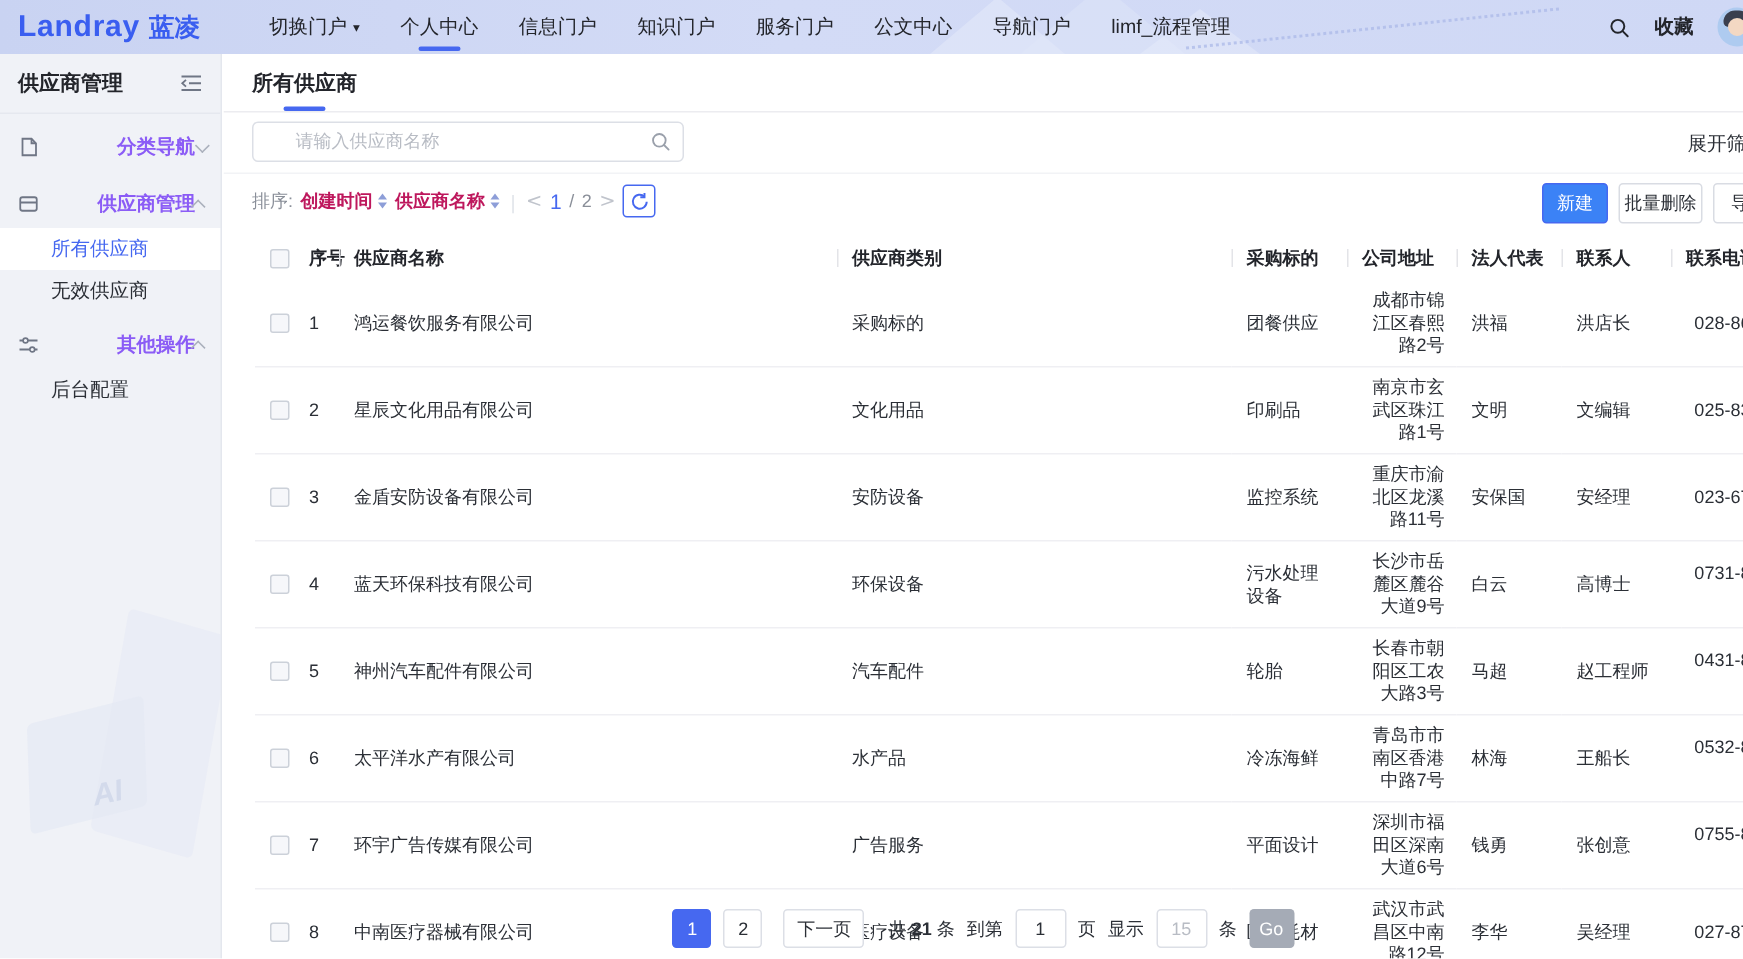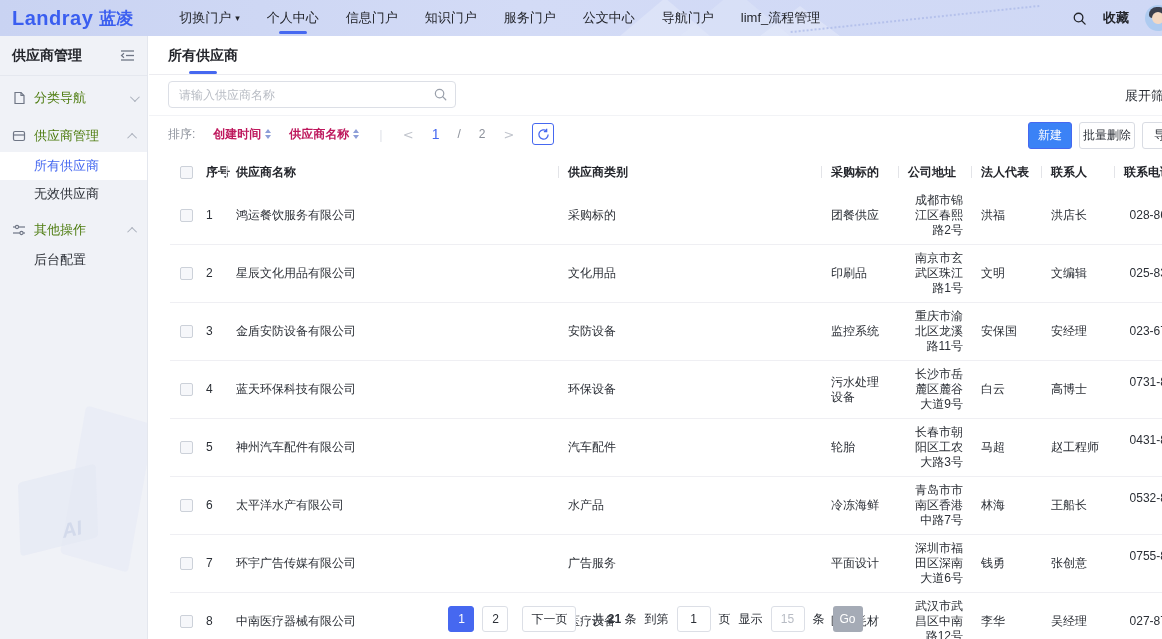--- a/index.html
+++ b/index.html
@@ -30,45 +30,45 @@
   .avatar::after { content:""; position:absolute; left:7px; top:7px; width:12px; height:12px; border-radius:50%; background:#f3d8c3; }
 
   
   .sidebar { position:absolute; left:0; top:36px; width:148px; height:603px; background:#f0f2f7;
     border-right:1px solid #e4e7ee; z-index:20; overflow:hidden; }
   .sidebar-head { height:40px; display:flex; align-items:center; justify-content:space-between; padding:0 12px; border-bottom:1px solid #e5e8ef; }
   .sidebar-title { font-size:14px; font-weight:bold; color:#23252b; }
   .fold-icon { display:block; }
   .side-group { height:32px; display:flex; align-items:center; padding:0 10px 0 12px; cursor:pointer; margin-top:6px; }
   .side-group .gicon { width:14px; height:14px; margin-right:8px; flex:none; }
-  .side-group .glabel { font-size:13px; font-weight:normal; color:#4d7c0f; flex:1; white-space:nowrap; }
+  .side-group .glabel { font-size:13px; font-weight:bold; color:#8b5cf6; flex:1; white-space:nowrap;text-align:right; }
   .chev { width:7px; height:7px; border-right:1.5px solid #aab0bc; border-bottom:1.5px solid #aab0bc; flex:none; }
   .chev.down { transform:rotate(45deg) translateY(-2px); }
   .chev.up { transform:rotate(-135deg) translateY(-2px); }
   .side-child { height:28px; display:flex; align-items:center; padding-left:34px; font-size:13px; color:#2b2f36; cursor:pointer; white-space:nowrap; }
   .side-child.active { background:#ffffff; color:#4668f0; }
   .side-watermark { position:absolute; left:0; top:390px; width:148px; height:210px; pointer-events:none; }
   .wm-sq1 { position:absolute; left:18px; top:48px; width:80px; height:72px; background:#e2e7f3; opacity:.6; transform:rotate(-14deg) skewX(-12deg); border-radius:4px; }
   .wm-sq2 { position:absolute; left:72px; top:-12px; width:70px; height:150px; background:#e6eaf5; opacity:.6; transform:rotate(10deg) skewY(6deg); border-radius:4px; }
   .wm-ai { position:absolute; left:62px; top:92px; font-size:20px; font-weight:bold; font-style:italic; color:#d3daeb; transform:rotate(-12deg); }
 
   
   .main { position:absolute; left:149px; top:36px; width:1013px; height:603px; background:#fff; overflow:hidden; }
   .tab-bar { position:absolute; left:0; top:0; width:100%; height:39px; border-bottom:1px solid #ececf0; }
   .tab { position:absolute; left:19px; top:11px; font-size:14px; font-weight:bold; color:#23252b; }
   .tab::after { content:""; position:absolute; left:50%; transform:translateX(-50%); bottom:-9px; width:28px; height:3px; border-radius:2px; background:#4668f0; }
 
   .search-wrap { position:absolute; left:19px; top:45px; width:288px; height:27px; }
-  .search-input { width:100%; height:100%; border:1px solid #dcdfe6; border-radius:4px; padding:0 28px 0 10px; font-size:12px; color:#2b2f36; outline:none; font-family:Liberation Sans, sans-serif; background:#fff; }
+  .search-input { width:100%; height:100%; border:1px solid #dcdfe6; border-radius:4px; padding:0 28px 0 28px; font-size:12px; color:#2b2f36; outline:none; font-family:Liberation Mono, monospace; background:#fff; }
   .search-input::placeholder { color:#b8bcc4; }
   .search-wrap .in-icon { position:absolute; right:8px; top:6px; }
   .filter-toggle { position:absolute; left:976px; top:51px; font-size:13px; color:#2b2f36; white-space:nowrap; cursor:pointer; }
 
   .sort-divider { position:absolute; left:0; top:79px; width:100%; border-top:1px solid #f2f3f6; }
-  .sort-bar { position:absolute; left:19px; top:80px; height:36px; display:flex; align-items:center; gap:18px; }
+  .sort-bar { position:absolute; left:19px; top:80px; height:36px; display:flex; align-items:center; gap:5px; }
   .sort-label { font-size:12px; color:#8a8f99; }
   .sort-field { display:flex; align-items:center; gap:4px; cursor:pointer; }
   .sort-field .fname { font-size:12px; font-weight:bold; color:#be185d; }
   .caret-stack { display:flex; flex-direction:column; gap:2px; }
   .caret-up { width:0; height:0; border-left:3.5px solid transparent; border-right:3.5px solid transparent; border-bottom:4px solid #8d9ed8; }
   .caret-down { width:0; height:0; border-left:3.5px solid transparent; border-right:3.5px solid transparent; border-top:4px solid #8d9ed8; }
   .vbar { color:#e1e4ea; font-size:13px; margin:0 2px; }
   .pg-arrow { font-size:13px; color:#c0c4cc; cursor:pointer; font-family:"DejaVu Sans",sans-serif; }
   .pg-cur { font-size:14px; color:#4668f0; }
   .pg-sep { font-size:12px; color:#8a8f99; }

